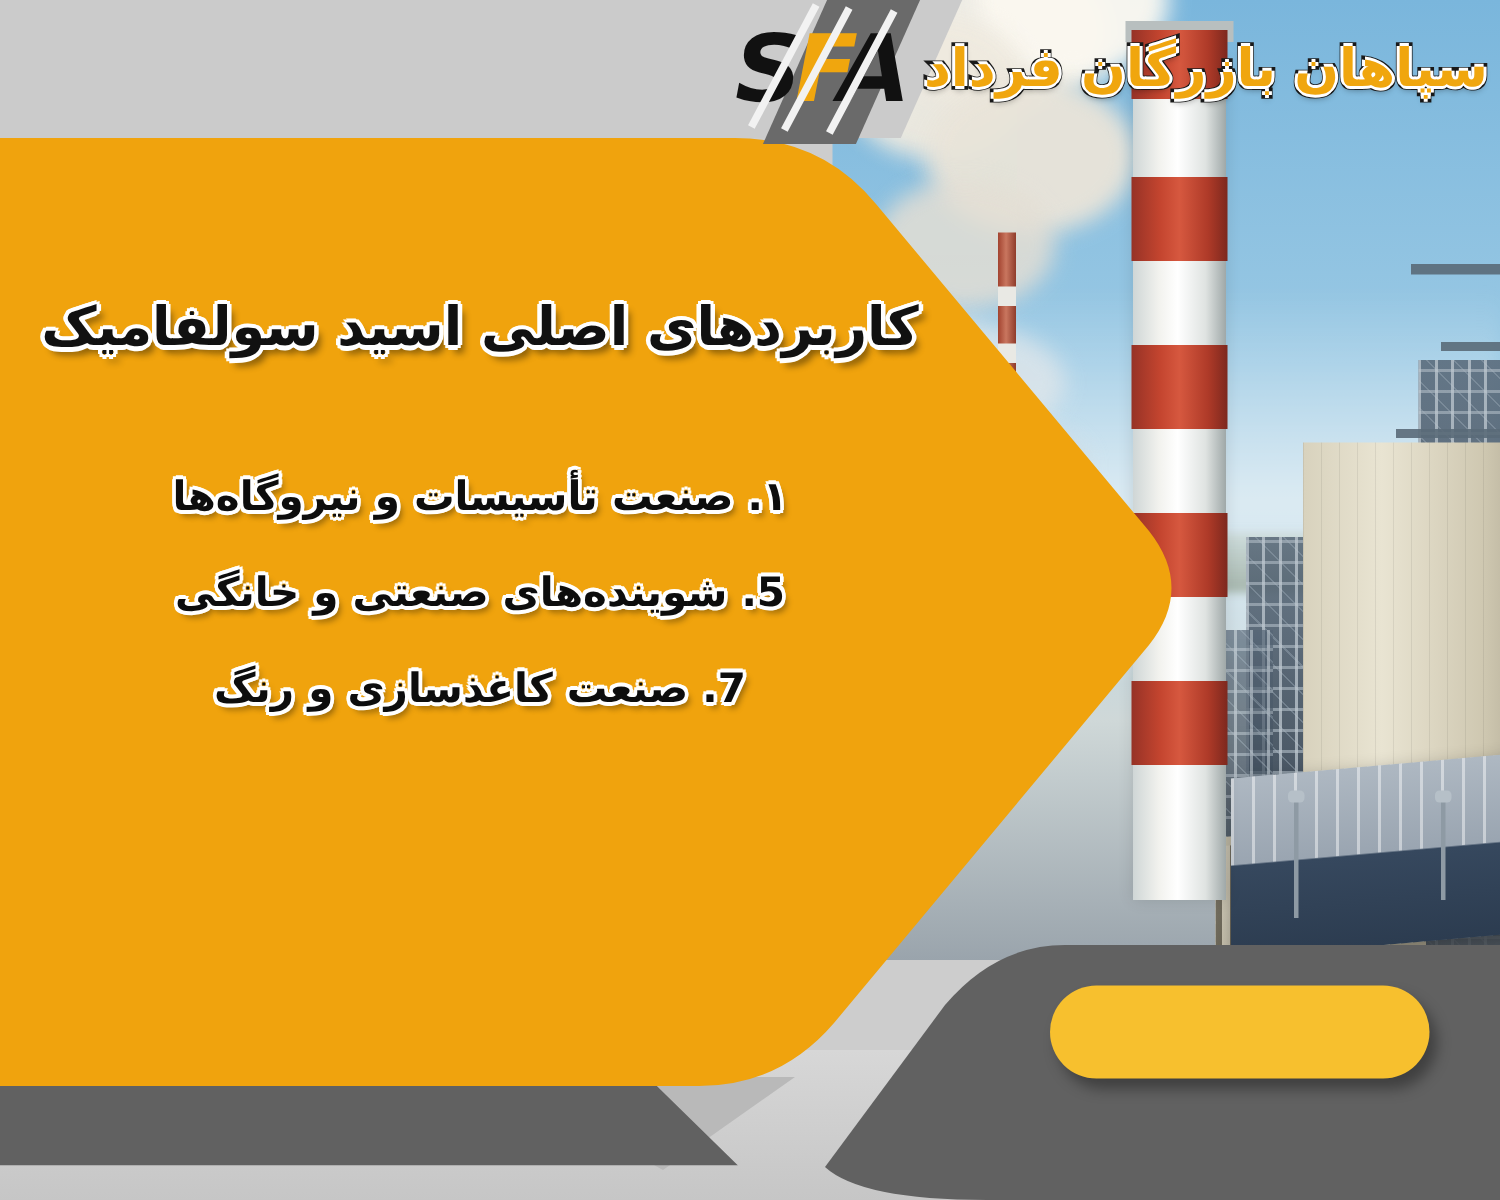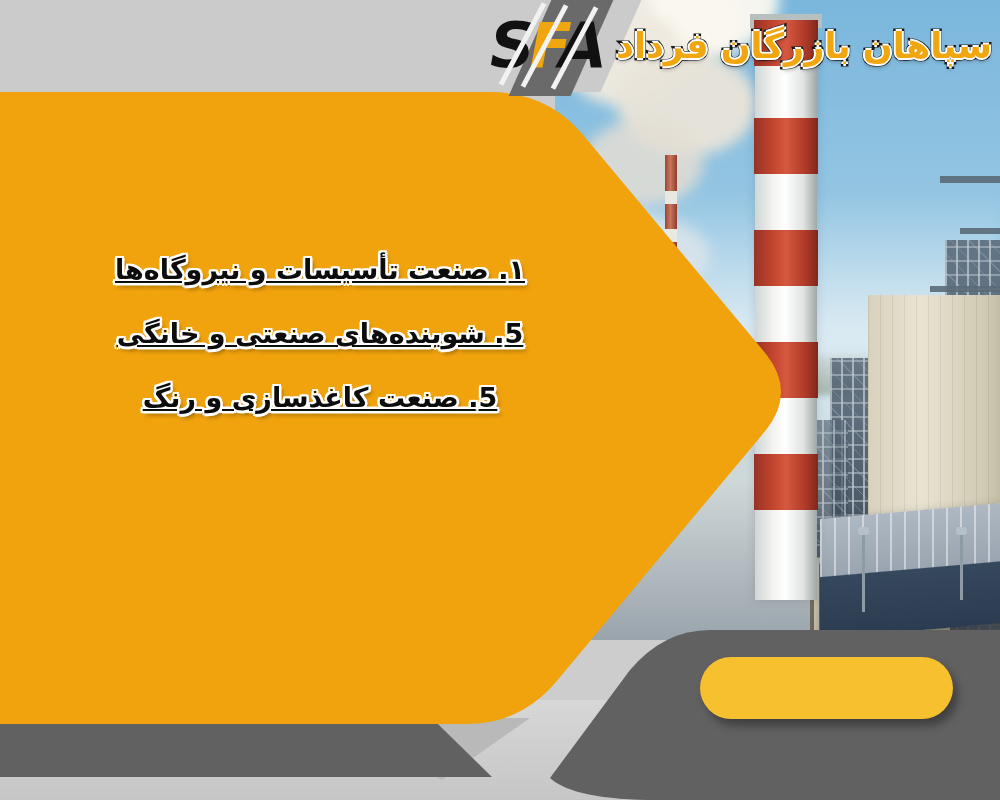--- a/index.html
+++ b/index.html
@@ -217,22 +217,21 @@
   .list{
     list-style:none;margin:60px 0 0 0;padding:0;width:100%;
   }
   .list li{
     font-size:27px;font-weight:bold;color:#0d0d0d;
     text-shadow:
       -2px -2px 0 #fff, 2px -2px 0 #fff, -2px 2px 0 #fff, 2px 2px 0 #fff,
       -2.5px 0 0 #fff, 2.5px 0 0 #fff, 0 -2.5px 0 #fff, 0 2.5px 0 #fff,
       3px 4px 4px rgba(0,0,0,.4);
     line-height:1;white-space:nowrap;
-    margin:0 0 37px 0;
-    text-decoration:underline;
+    margin:15px 0 37px 0;
   }
   .list li:last-child{margin-bottom:0}
 
   
   .pill{
     position:absolute;left:700px;top:657px;width:253px;height:62px;z-index:9;
     background:#f7c02e;border-radius:31px;
     box-shadow:5px 7px 9px rgba(0,0,0,.35);
   }
 </style>
@@ -293,25 +292,26 @@
 
   <div class="bottom-light"></div>
   <div class="light-wedge"></div>
 
   <div class="gray-left-inner"></div>
   <div class="gray-right"></div>
 
   <div class="panel"></div>
 
   <div class="panel-content">
+    <h1 class="title">کاربردهای اصلی اسید سولفامیک</h1>
 
     <ul class="list">
       <li>۱. صنعت تأسیسات و نیروگاه‌ها</li>
       <li>5. شوینده‌های صنعتی و خانگی</li>
-      <li>5. صنعت کاغذسازی و رنگ</li>
+      <li>7. صنعت کاغذسازی و رنگ</li>
     </ul>
   </div>
 
   <div class="header-stripe"></div>
   <div class="header"></div>
 
   <div class="brand">
     <div class="brand-text">سپاهان بازرگان فرداد</div>
     <div class="logo-mark">
       <div class="lm"><span class="s">S</span><span class="f">F</span><span class="a">A</span></div>

